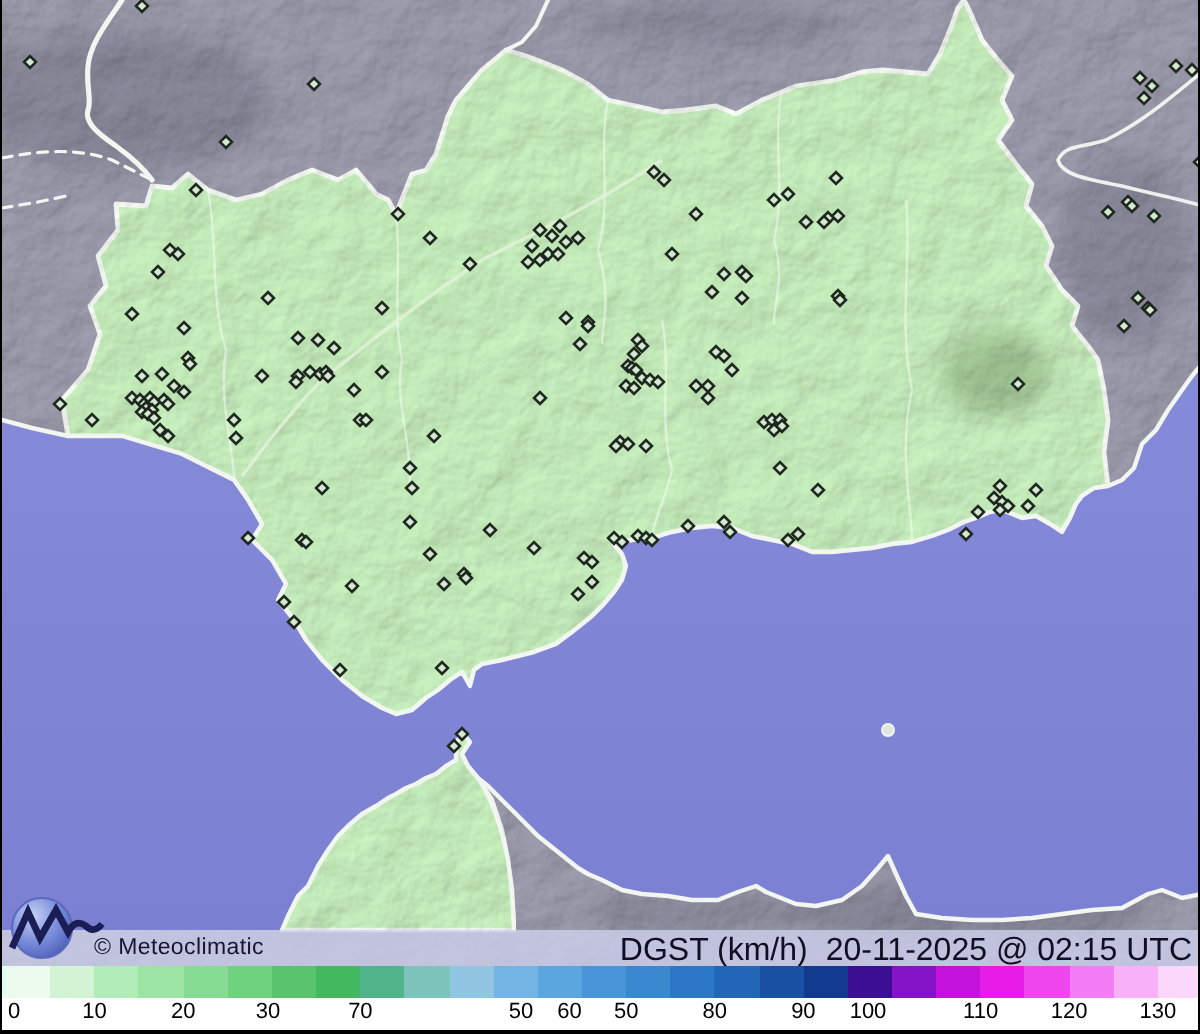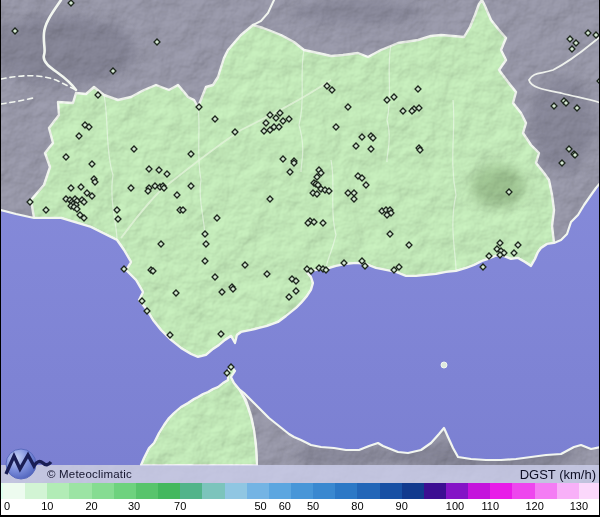--- a/index.html
+++ b/index.html
@@ -9,21 +9,21 @@
     font-family:"Liberation Sans", sans-serif;
   }
   #map-svg{position:absolute;top:0;left:0;}
   
   #status-bar{
     position:absolute;left:0;top:465px;width:600px;height:18px;
     background:rgba(206,209,238,0.78);
     display:flex;align-items:center;z-index:3;
   }
   #copyright{margin-left:46px;font-size:11.5px;color:#15152e;letter-spacing:.2px;}
-  #right-caption{position:absolute;right:5px;top:2px;font-size:13px;color:#0e0e24;display:flex;gap:9px;}
+  #right-caption{position:absolute;right:5px;top:2px;font-size:16px;color:#0e0e24;display:flex;gap:9px;}
   
   #logo-svg{position:absolute;left:1px;top:444px;z-index:4;}
   
   #legend-bar{position:absolute;left:0;top:483px;width:600px;height:16px;background:#dfe;z-index:3;}
   .legend-block{position:absolute;top:0;height:16px;}
   #tick-strip{position:absolute;left:0;top:499px;width:600px;height:16px;background:#ffffff;z-index:3;}
   .tick-label{position:absolute;top:1px;transform:translateX(-50%);font-size:11px;color:#000;}
 </style>
 </head>
 <body>
@@ -306,20 +306,21 @@
         <rect x="-2.1" y="-2.1" width="4.2" height="4.2" transform="translate(325,270) rotate(45)" fill="#d4e8d2" stroke="#1e281e" stroke-width="1.3"></rect>
         <rect x="-2.1" y="-2.1" width="4.2" height="4.2" transform="translate(393,270) rotate(45)" fill="#d4e8d2" stroke="#1e281e" stroke-width="1.3"></rect>
         <rect x="-2.1" y="-2.1" width="4.2" height="4.2" transform="translate(398,267) rotate(45)" fill="#d4e8d2" stroke="#1e281e" stroke-width="1.3"></rect>
       </g>
   </svg>
 
   <div id="status-bar">
     <span id="copyright">© Meteoclimatic</span>
     <span id="right-caption">
       <span>DGST (km/h)</span>
+      <span>20-11-2025 @ 02:15 UTC</span>
     </span>
   </div>
 
   <svg id="logo-svg" width="54" height="42" viewBox="0 0 54 42">
     <defs>
       <radialGradient id="ballgrad" cx="0.35" cy="0.3" r="0.9">
         <stop offset="0" stop-color="#c6d2f4"></stop>
         <stop offset="0.45" stop-color="#7e90dd"></stop>
         <stop offset="1" stop-color="#3c50ae"></stop>
       </radialGradient>
@@ -361,19 +362,19 @@
       <span class="tick-label" style="left: 6px;">0</span>
       <span class="tick-label" style="left: 46.3px;">10</span>
       <span class="tick-label" style="left: 90.6px;">20</span>
       <span class="tick-label" style="left: 133px;">30</span>
       <span class="tick-label" style="left: 179.2px;">70</span>
       <span class="tick-label" style="left: 223.5px; margin-left: 36px;">50</span>
       <span class="tick-label" style="left: 267.8px; margin-left: 16px;">60</span>
       <span class="tick-label" style="left: 312.1px;">50</span>
       <span class="tick-label" style="left: 356.4px;">80</span>
       <span class="tick-label" style="left: 400.7px;">90</span>
-      <span class="tick-label" style="left: 454px;">100</span>
+      <span class="tick-label" style="left: 433px;">100</span>
       <span class="tick-label" style="left: 489.3px;">110</span>
       <span class="tick-label" style="left: 533.6px;">120</span>
       <span class="tick-label" style="left: 577.9px;">130</span>
     </div>
 
 </div>
 
 </body></html>

